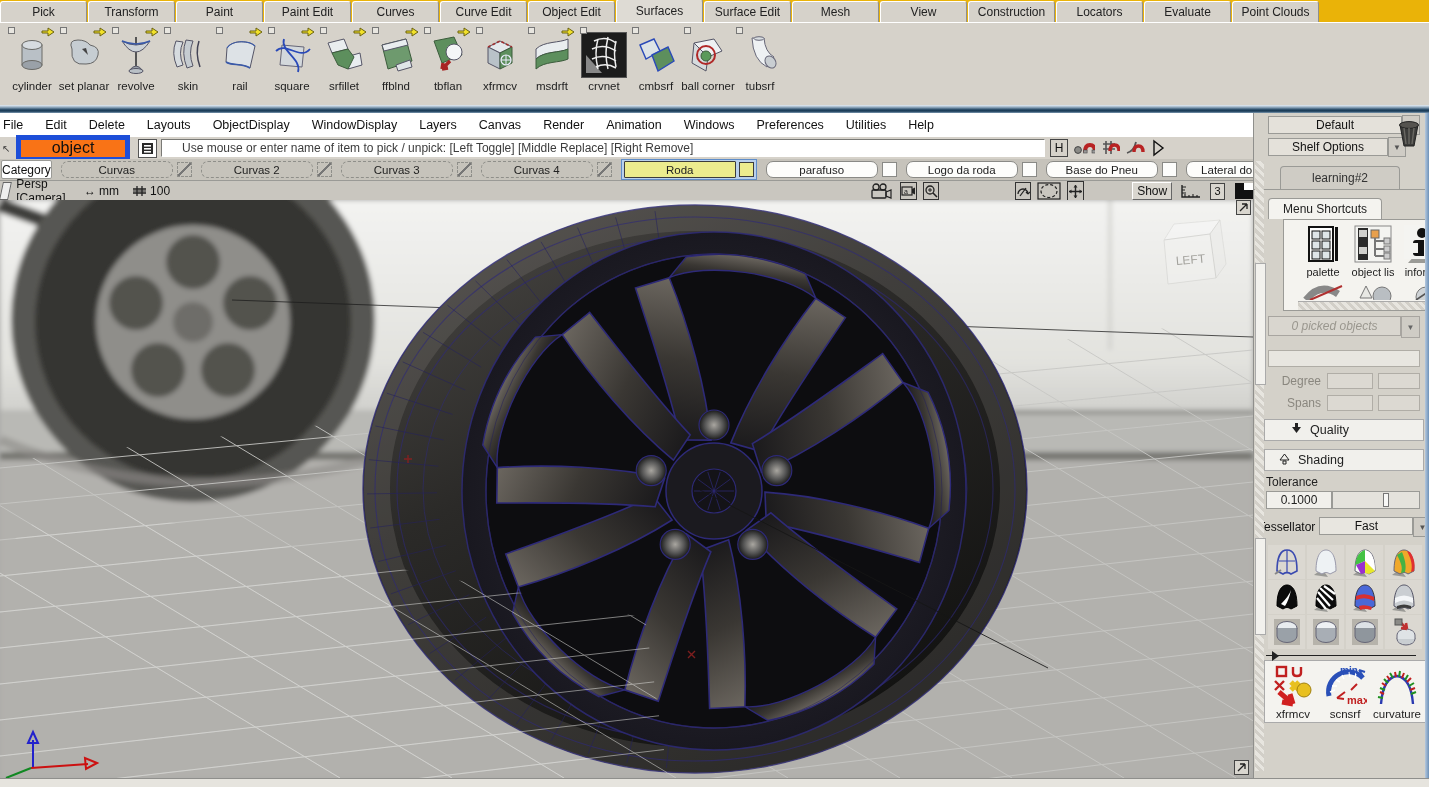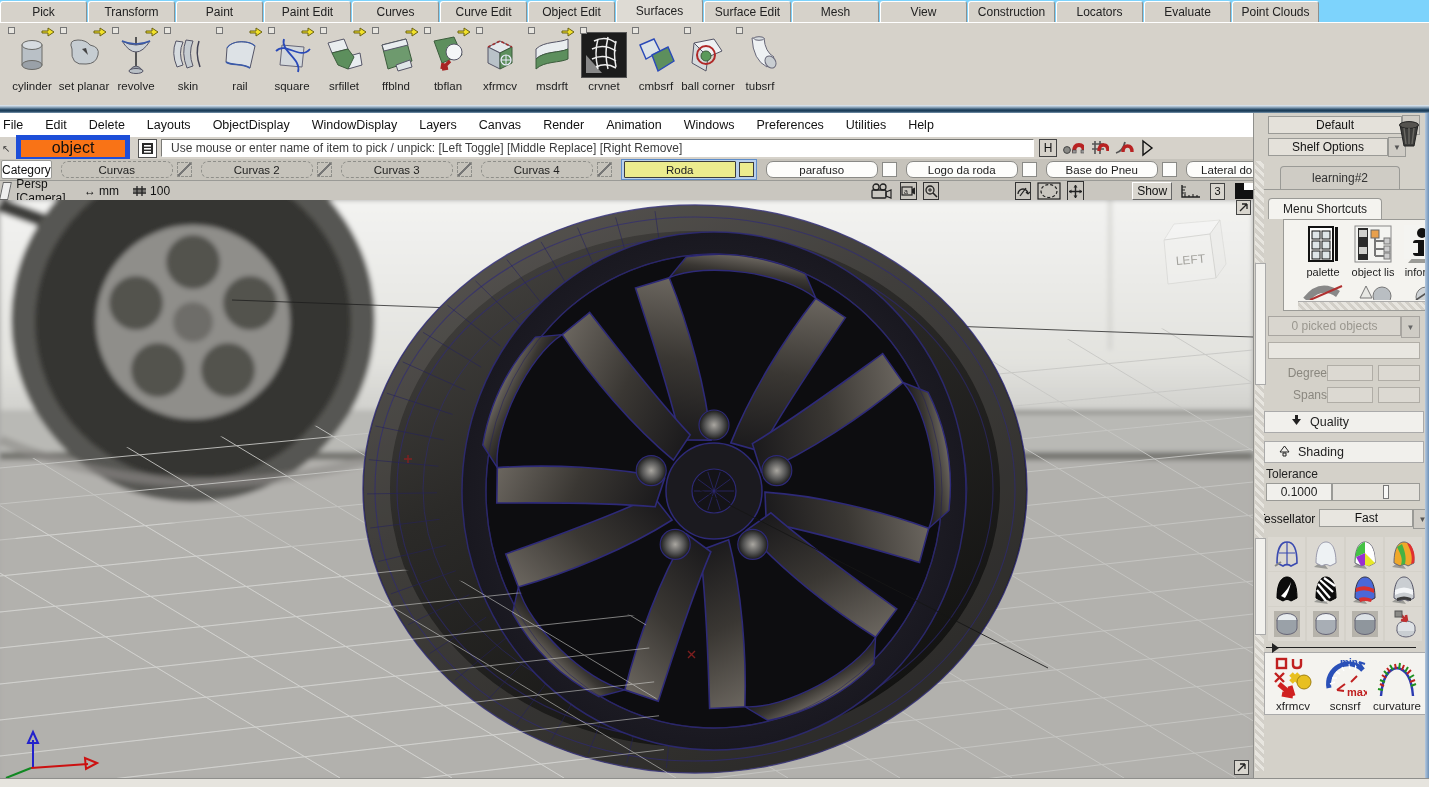--- a/index.html
+++ b/index.html
@@ -1,19 +1,19 @@
 <!DOCTYPE html>
 <html><head>
 <meta charset="utf-8">
 <style>
   html,body{margin:0;padding:0;background:#888;}
   #app{position:relative;width:1429px;height:787px;background:#d6d2ca;overflow:hidden;
        font-family:"Liberation Sans",sans-serif;font-size:12px;color:#111;}
   
-  #shelf-tabs{position:absolute;left:0;top:0;width:1429px;height:22px;background:#7dd3fc;display:flex;align-items:flex-end;}
+  #shelf-tabs{position:absolute;left:0;top:0;width:1429px;height:22px;background:#eab308;display:flex;align-items:flex-end;}
   .shelf-tab{width:85px;height:20px;margin-right:1px;background:#d6d2ca;border:1px solid #8f8f8c;border-bottom:none;
              border-top-color:#fff;border-left-color:#fff;border-radius:3px 3px 0 0;
              display:flex;align-items:center;justify-content:center;font-size:12px;color:#222;cursor:default;}
   .shelf-tab.active{background:#dedbd4;height:22px;font-weight:normal;}
   
   #shelf-body{position:absolute;left:0;top:22px;width:1429px;height:83px;background:#d6d2ca;border-top:1px solid #fff;}
   #tool-row{position:absolute;left:6px;top:4px;display:flex;}
   .tool{position:relative;width:52px;height:74px;display:flex;flex-direction:column;align-items:center;}
   .tool .marker{position:absolute;left:2px;top:0;width:5px;height:5px;border:1px solid #777;background:#e8e6e0;}
   .tool .yarrow{position:absolute;right:3px;top:-1px;width:14px;height:10px;}
@@ -27,21 +27,21 @@
   
   #menubar{position:absolute;left:0;top:113px;width:1253px;height:24px;background:#fff;display:flex;align-items:center;overflow:hidden;border-bottom:1px solid #d0d0d0;}
   .menu-item{padding:0 11px;font-size:12.5px;color:#111;}
   .menu-item.clipped{margin-left:-8px;}
   
   #prompt-row{position:absolute;left:0;top:137px;width:1253px;height:22px;background:#d6d2ca;display:flex;align-items:center;}
   #cursor-glyph{width:14px;font-size:10px;color:#333;padding-left:2px;}
   #pick-mode{width:104px;height:17px;background:#f97316;border:5px solid #1d4ed8;display:flex;align-items:center;justify-content:center;font-size:16px;}
   #list-toggle{width:17px;height:17px;margin:0 4px 0 8px;background:#fff;border:1px solid #555;display:flex;align-items:center;justify-content:center;}
   #prompt-input{flex:0 0 862px;height:16px;background:#fff;border:1px solid #7a7a76;border-right-color:#fff;border-bottom-color:#fff;
-    display:flex;align-items:center;padding-left:9px;color:#3c3c3c;font-size:12px;white-space:nowrap;overflow:hidden;}
+    display:flex;align-items:center;padding-left:20px;color:#3c3c3c;font-size:12px;white-space:nowrap;overflow:hidden;}
   .prompt-icon{margin-left:5px;display:flex;align-items:center;}
   #history-btn{width:16px;height:16px;border:1px solid #444;display:flex;align-items:center;justify-content:center;font-size:12px;background:#d6d2ca;}
   
   #layer-row{position:absolute;left:0;top:159px;width:1253px;height:21px;background:#c6c3bb;display:flex;align-items:center;}
   #category-btn{width:126px;height:17px;margin-left:1px;background:#fff;border:1px solid #9a9a96;border-radius:2px;
     display:flex;align-items:center;justify-content:center;font-size:12px;}
   .layer-chip{display:flex;align-items:center;margin-left:9px;}
   .chip-name{width:110px;height:15px;border-radius:7px;display:flex;align-items:center;justify-content:center;font-size:11.5px;color:#222;}
   .layer-chip.dashed .chip-name{border:1px dashed #8f8f8a;background:transparent;}
   .layer-chip.dashed .chip-box{width:13px;height:13px;margin-left:4px;border:1px dashed #8f8f8a;background:
@@ -78,26 +78,26 @@
   .rp-thumb{position:absolute;left:1px;width:9px;background:#f2f1ed;border:1px solid #aaa;}
   #rp-tab2{margin:0 0 0 14px;width:112px;height:20px;background:#f4f3ef;border:1px solid #9a9a96;border-bottom:none;border-radius:4px 4px 0 0;
     display:flex;align-items:center;justify-content:center;color:#222;}
   #rp-shortcuts{margin-left:29px;background:#f4f3ef;border:1px solid #9a9a96;width:152px;padding:4px 0 0 14px;}
   #shortcut-row{display:flex;}
   .sc-item{width:50px;display:flex;flex-direction:column;align-items:center;}
   .sc-item .art{width:40px;height:40px;display:flex;align-items:center;justify-content:center;}
   .sc-item .sclabel{font-size:11px;color:#222;margin-top:2px;white-space:nowrap;overflow:hidden;max-width:48px;}
   #partial-row{height:20px;overflow:hidden;display:flex;margin-top:2px;}
   #rp-hscroll{height:8px;background:repeating-linear-gradient(45deg,#e7e5df 0 3px,#d2cfc8 3px 6px);border-top:1px solid #aaa;margin-top:1px;}
-  #picked-drop{margin:5px 10px 4px 14px;display:flex;}
+  #picked-drop{margin:5px 10px 12px 14px;display:flex;font-style:italic;}
   #picked-drop .val{flex:1;height:18px;background:#d9d6cf;border:1px solid #a8a5a0;color:#9a978f;display:flex;align-items:center;justify-content:center;font-size:12px;}
   #picked-drop .arr{width:17px;height:20px;background:#cfccc5;border:1px solid #a8a5a0;display:flex;align-items:center;justify-content:center;font-size:8px;color:#666;}
   #blank-bar{margin:3px 10px 0 14px;height:15px;background:#e8e6e0;border:1px solid #b0ada6;}
   .ds-row{display:flex;align-items:center;margin:6px 10px 0 14px;justify-content:flex-end;}
-  .ds-row .lab{color:#8a877f;font-size:12px;margin-right:0;}
+  .ds-row .lab{color:#8a877f;font-size:12px;margin-right:6px;}
   .ds-row .f1{width:44px;height:14px;border:1px solid #b0ada6;background:#dcd9d2;margin-right:5px;}
   .ds-row .f2{width:40px;height:14px;border:1px solid #b0ada6;background:#dcd9d2;}
   .sect{margin:8px 0 0 10px;width:158px;height:20px;background:#f1f0ec;border:1px solid #aaa;display:flex;align-items:center;font-size:12.5px;color:#222;}
   .sect .sarr{margin:0 8px 0 26px;}
   #tol-block{margin:4px 0 0 12px;font-size:12px;color:#222;}
   #tol-row{display:flex;margin-top:2px;}
   #tol-val{width:64px;height:16px;background:#f1f0ec;border:1px solid #9a9a96;display:flex;align-items:center;justify-content:center;}
   #tol-slider{width:86px;height:16px;background:#e4e2dc;border:1px solid #9a9a96;position:relative;}
   #tol-thumb{position:absolute;left:58%;top:1px;width:4px;height:12px;background:#f8f8f6;border:1px solid #777;}
   #tess-row{display:flex;align-items:center;margin:8px 0 0 4px;font-size:12px;}

